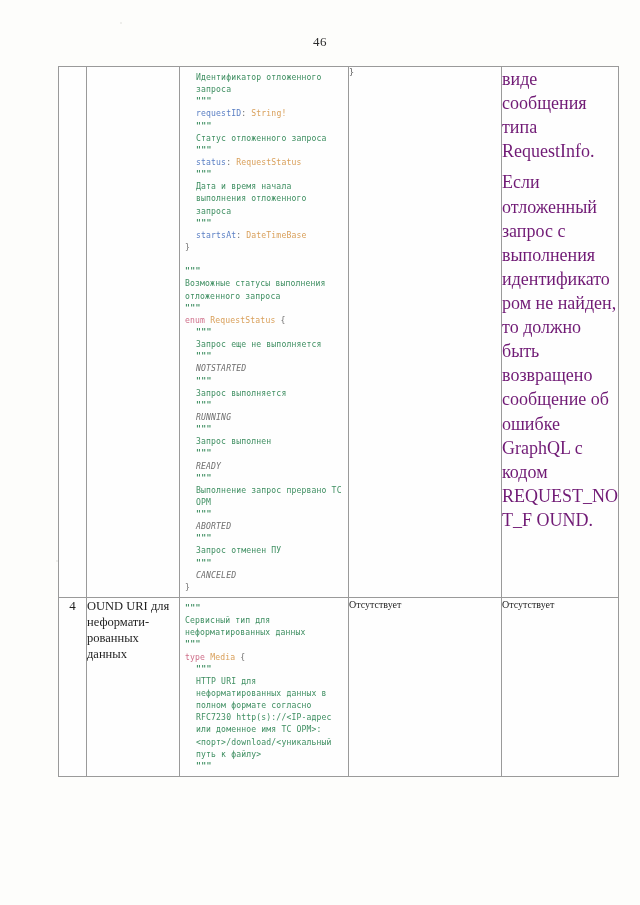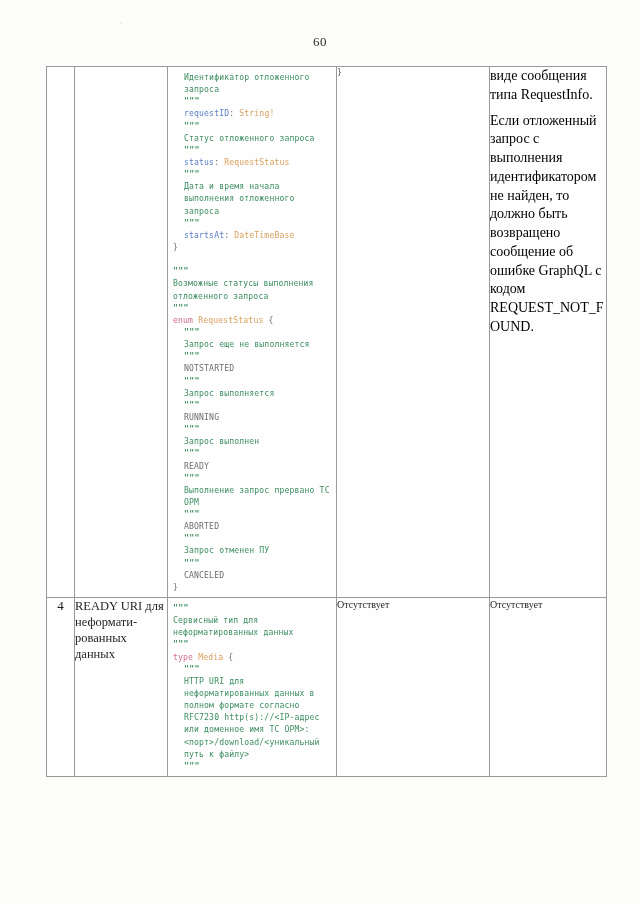--- a/index.html
+++ b/index.html
@@ -37,21 +37,21 @@
     text-align: center;
     font-family: "Liberation Serif", serif;
     font-size: 13px;
     color: #2b2b2b;
     letter-spacing: .5px;
   }
 
   
   .tbl {
     position: absolute;
-    left: 46px;
+    left: 58px;
     top: 66px;
     width: 560px;
     border-collapse: collapse;
     table-layout: fixed;
   }
   .tbl td {
     border: 1px solid #9a9a9a;
     vertical-align: top;
     padding: 0;
     background: #fefefe;
@@ -78,61 +78,61 @@
   }
   .plain-txt {
     font-family: "Liberation Serif", serif;
     font-size: 10px;
     line-height: 1.33;
     padding: 5px 5px 5px 6px;
     color: #1f1f1f;
   }
   .right-txt {
     font-family: "Liberation Serif", serif;
-    font-size: 14px;
+    font-size: 18px;
     line-height: 1.34;
     padding: 4px 5px 5px 6px;
-    color: #000000;
+    color: #701a75;
     word-break: break-word;
   }
 
   
   .code {
     font-family: "DejaVu Sans Mono", "Liberation Mono", monospace;
     font-size: 8.1px;
     line-height: 1.50;
     letter-spacing: .15px;
     padding: 4px 3px 4px 5px;
     white-space: pre-wrap;
     word-break: break-word;
   }
   .code .ln { display: block; min-height: 11px; }
   .cmt   { color: #3f8f62; }
   .quo   { color: #3f8f62; font-weight: bold; letter-spacing: .4px; }
   .fld   { color: #5a7fc4; margin-top: 20px; }
   .typ   { color: #d9a05b; }
   .kw    { color: #cf6f8a; }
   .pun   { color: #6d6d6d; }
-  .val   { color: #6e6e6e; }
+  .val   { color: #6e6e6e; font-style: italic; }
 
   .brace-cell { font-family: "DejaVu Sans Mono", monospace; font-size: 8.5px; color:#5a5a5a; padding: 5px 4px 4px 5px; }
 
   .ind1 { padding-left: 11px; }
 </style>
 </head>
 <body>
 
 <div class="page">
 
   <div class="scan-speck" style="left:120px; top:22px; width:2px; height:2px;"></div>
   <div class="scan-speck" style="left:588px; top:154px; width:2px; height:3px;"></div>
   <div class="scan-speck" style="left:604px; top:498px; width:3px; height:2px;"></div>
   <div class="scan-speck" style="left:56px; top:560px; width:2px; height:2px;"></div>
 
-  <div class="page-number">60</div>
+  <div class="page-number">46</div>
 
   <table class="tbl">
     <colgroup>
       <col class="c-num">
         <col class="c-name">
         <col class="c-code">
         <col class="c-mid">
         <col class="c-right">
     </colgroup>
     <tbody>
@@ -145,21 +145,21 @@
         </td>
         <td class="brace-cell">}</td>
         <td class="right-txt">
           <p style="margin:0 0 7px 0;">виде сообщения типа RequestInfo.</p>
           <p style="margin:0;">Если отложенный запрос с выполнения идентификатором не найден, то должно быть возвращено сообщение об ошибке GraphQL с кодом REQUEST_NOT_F OUND.</p>
         </td>
       </tr>
 
       <tr>
         <td class="num-txt">4</td>
-        <td class="name-txt">READY URI для неформати-рованных данных</td>
+        <td class="name-txt">OUND URI для неформати-рованных данных</td>
         <td>
           <div class="code" id="code-1"><span class="ln"><span class="quo">"""</span></span><span class="ln"><span class="cmt">Сервисный тип для неформатированных данных</span></span><span class="ln"><span class="quo">"""</span></span><span class="ln"><span class="kw">type</span><span class="pun"> </span><span class="typ">Media</span><span class="pun"> {</span></span><span class="ln ind1"><span class="quo">"""</span></span><span class="ln ind1"><span class="cmt">HTTP URI для неформатированных данных в полном формате согласно RFC7230 http(s)://&lt;IP-адрес или доменное имя ТС ОРМ&gt;:&lt;порт&gt;/download/&lt;уникальный путь к файлу&gt;</span></span><span class="ln ind1"><span class="quo">"""</span></span></div>
         </td>
         <td class="plain-txt">Отсутствует</td>
         <td class="plain-txt">Отсутствует</td>
       </tr>
     </tbody>
   </table>
 </div>
 

